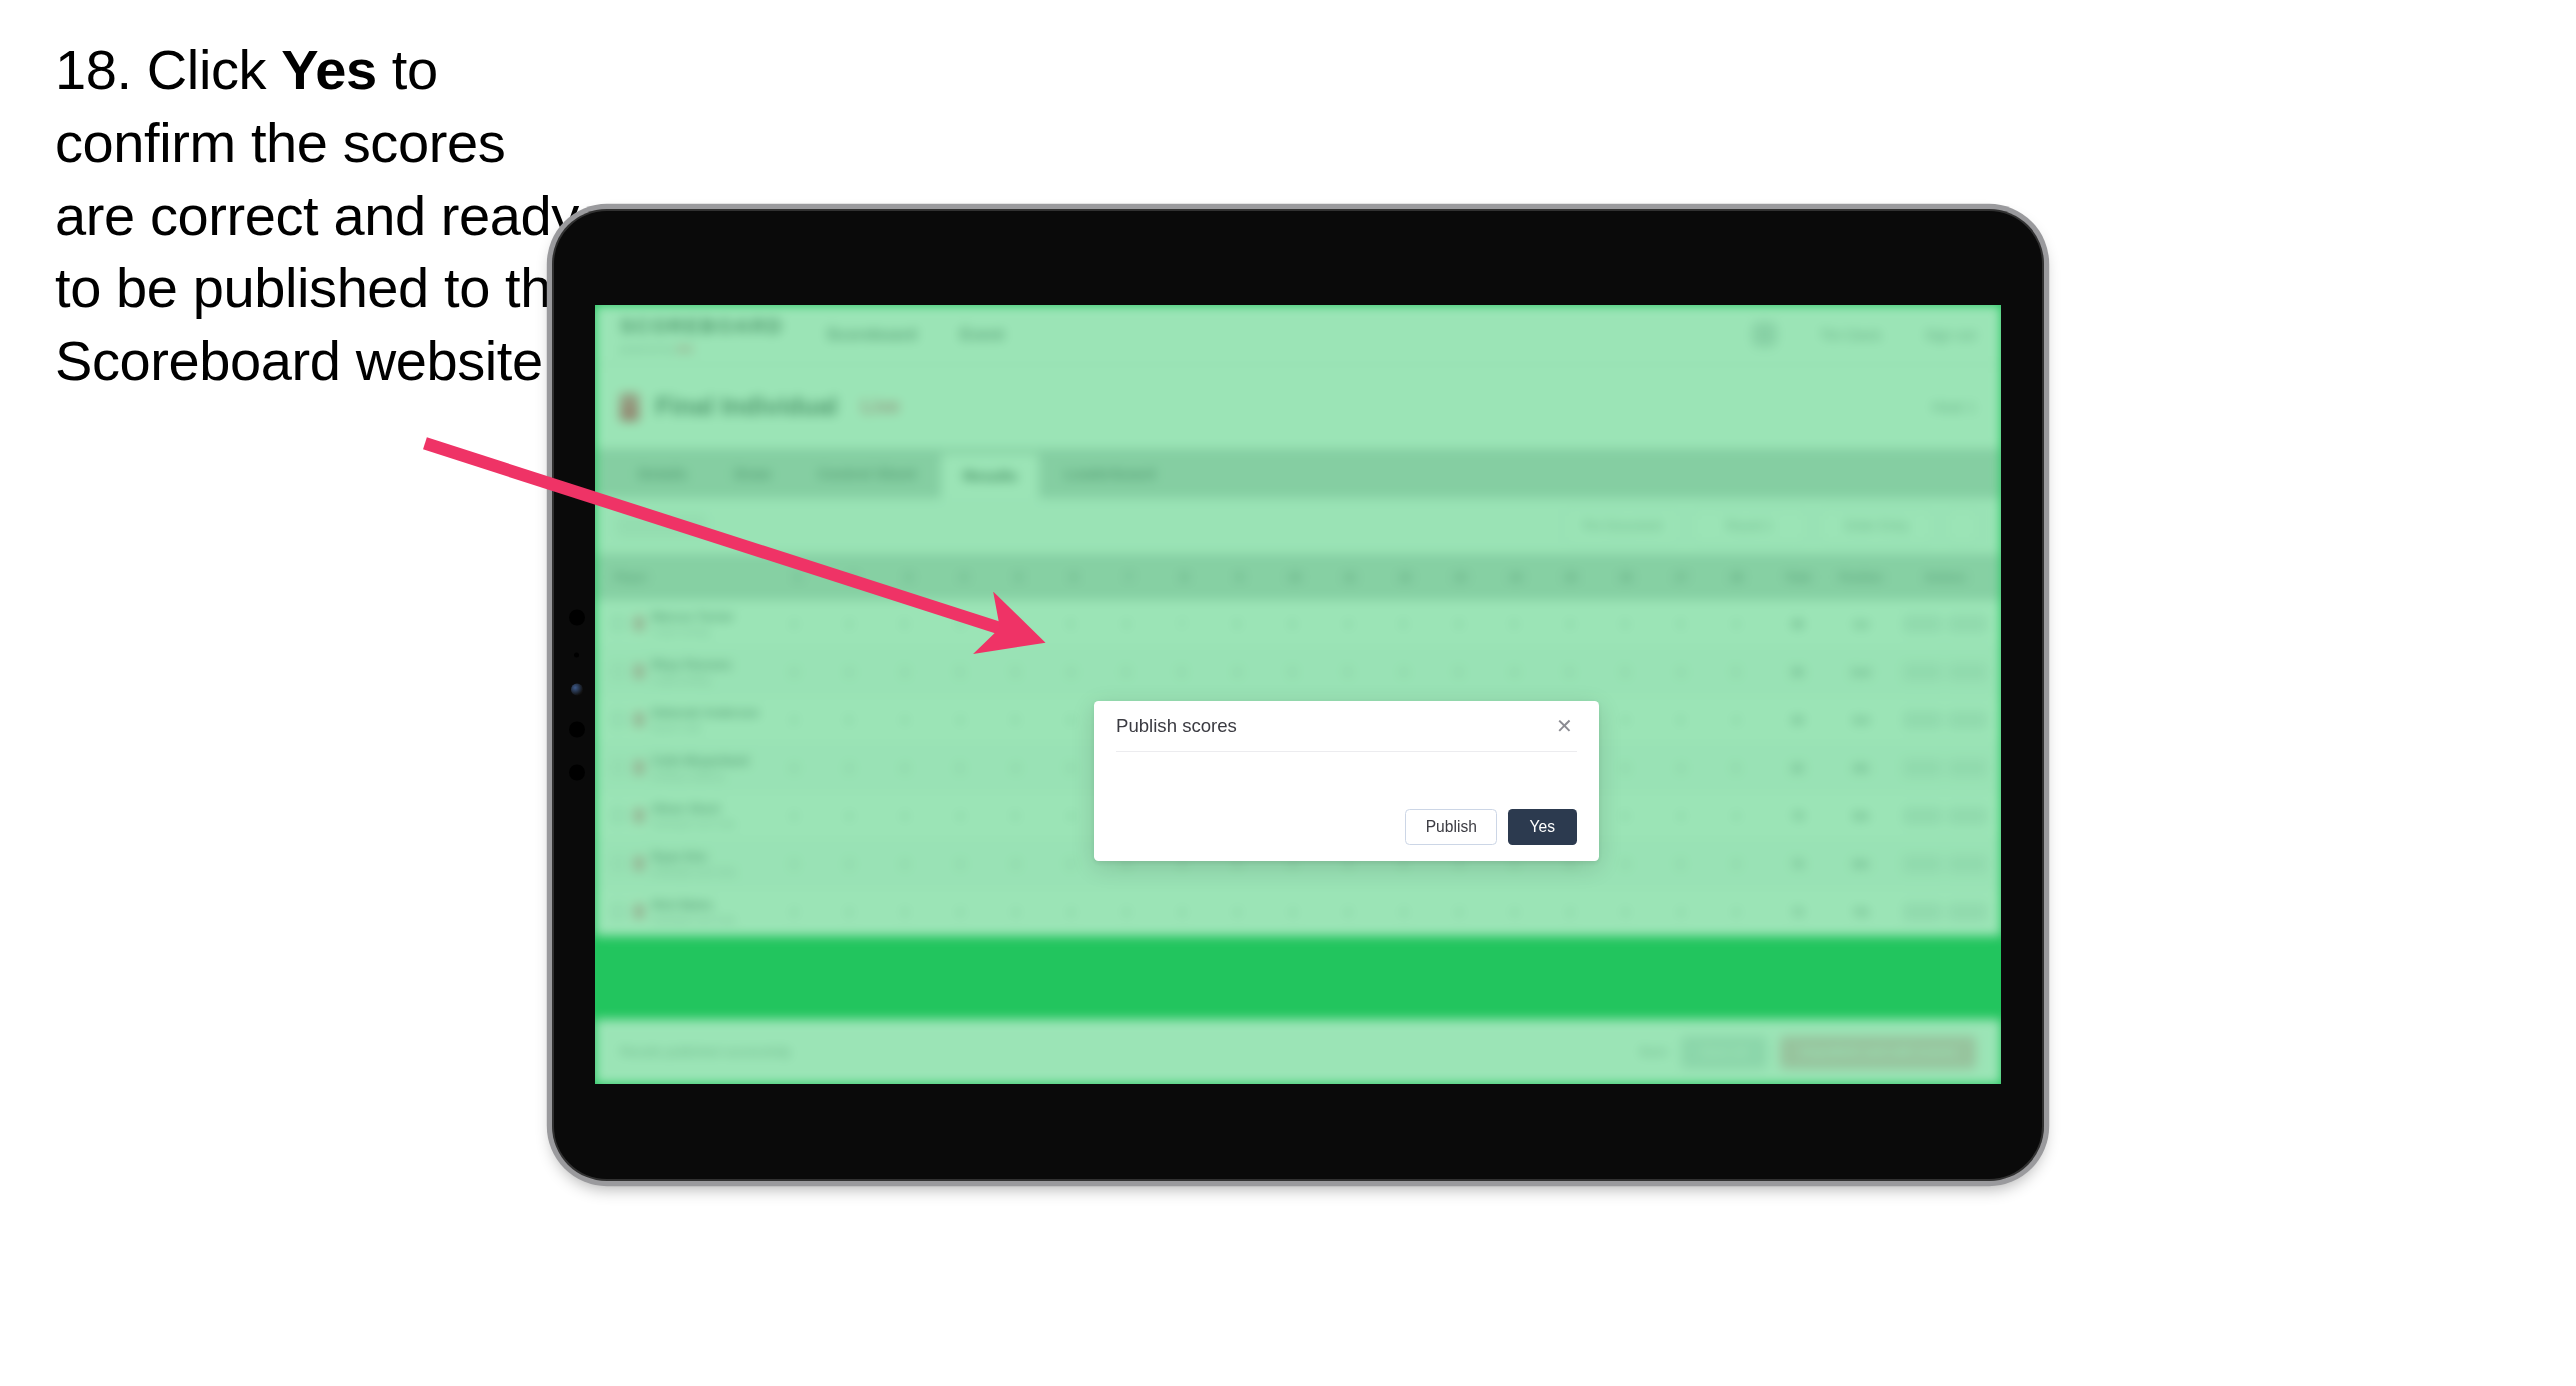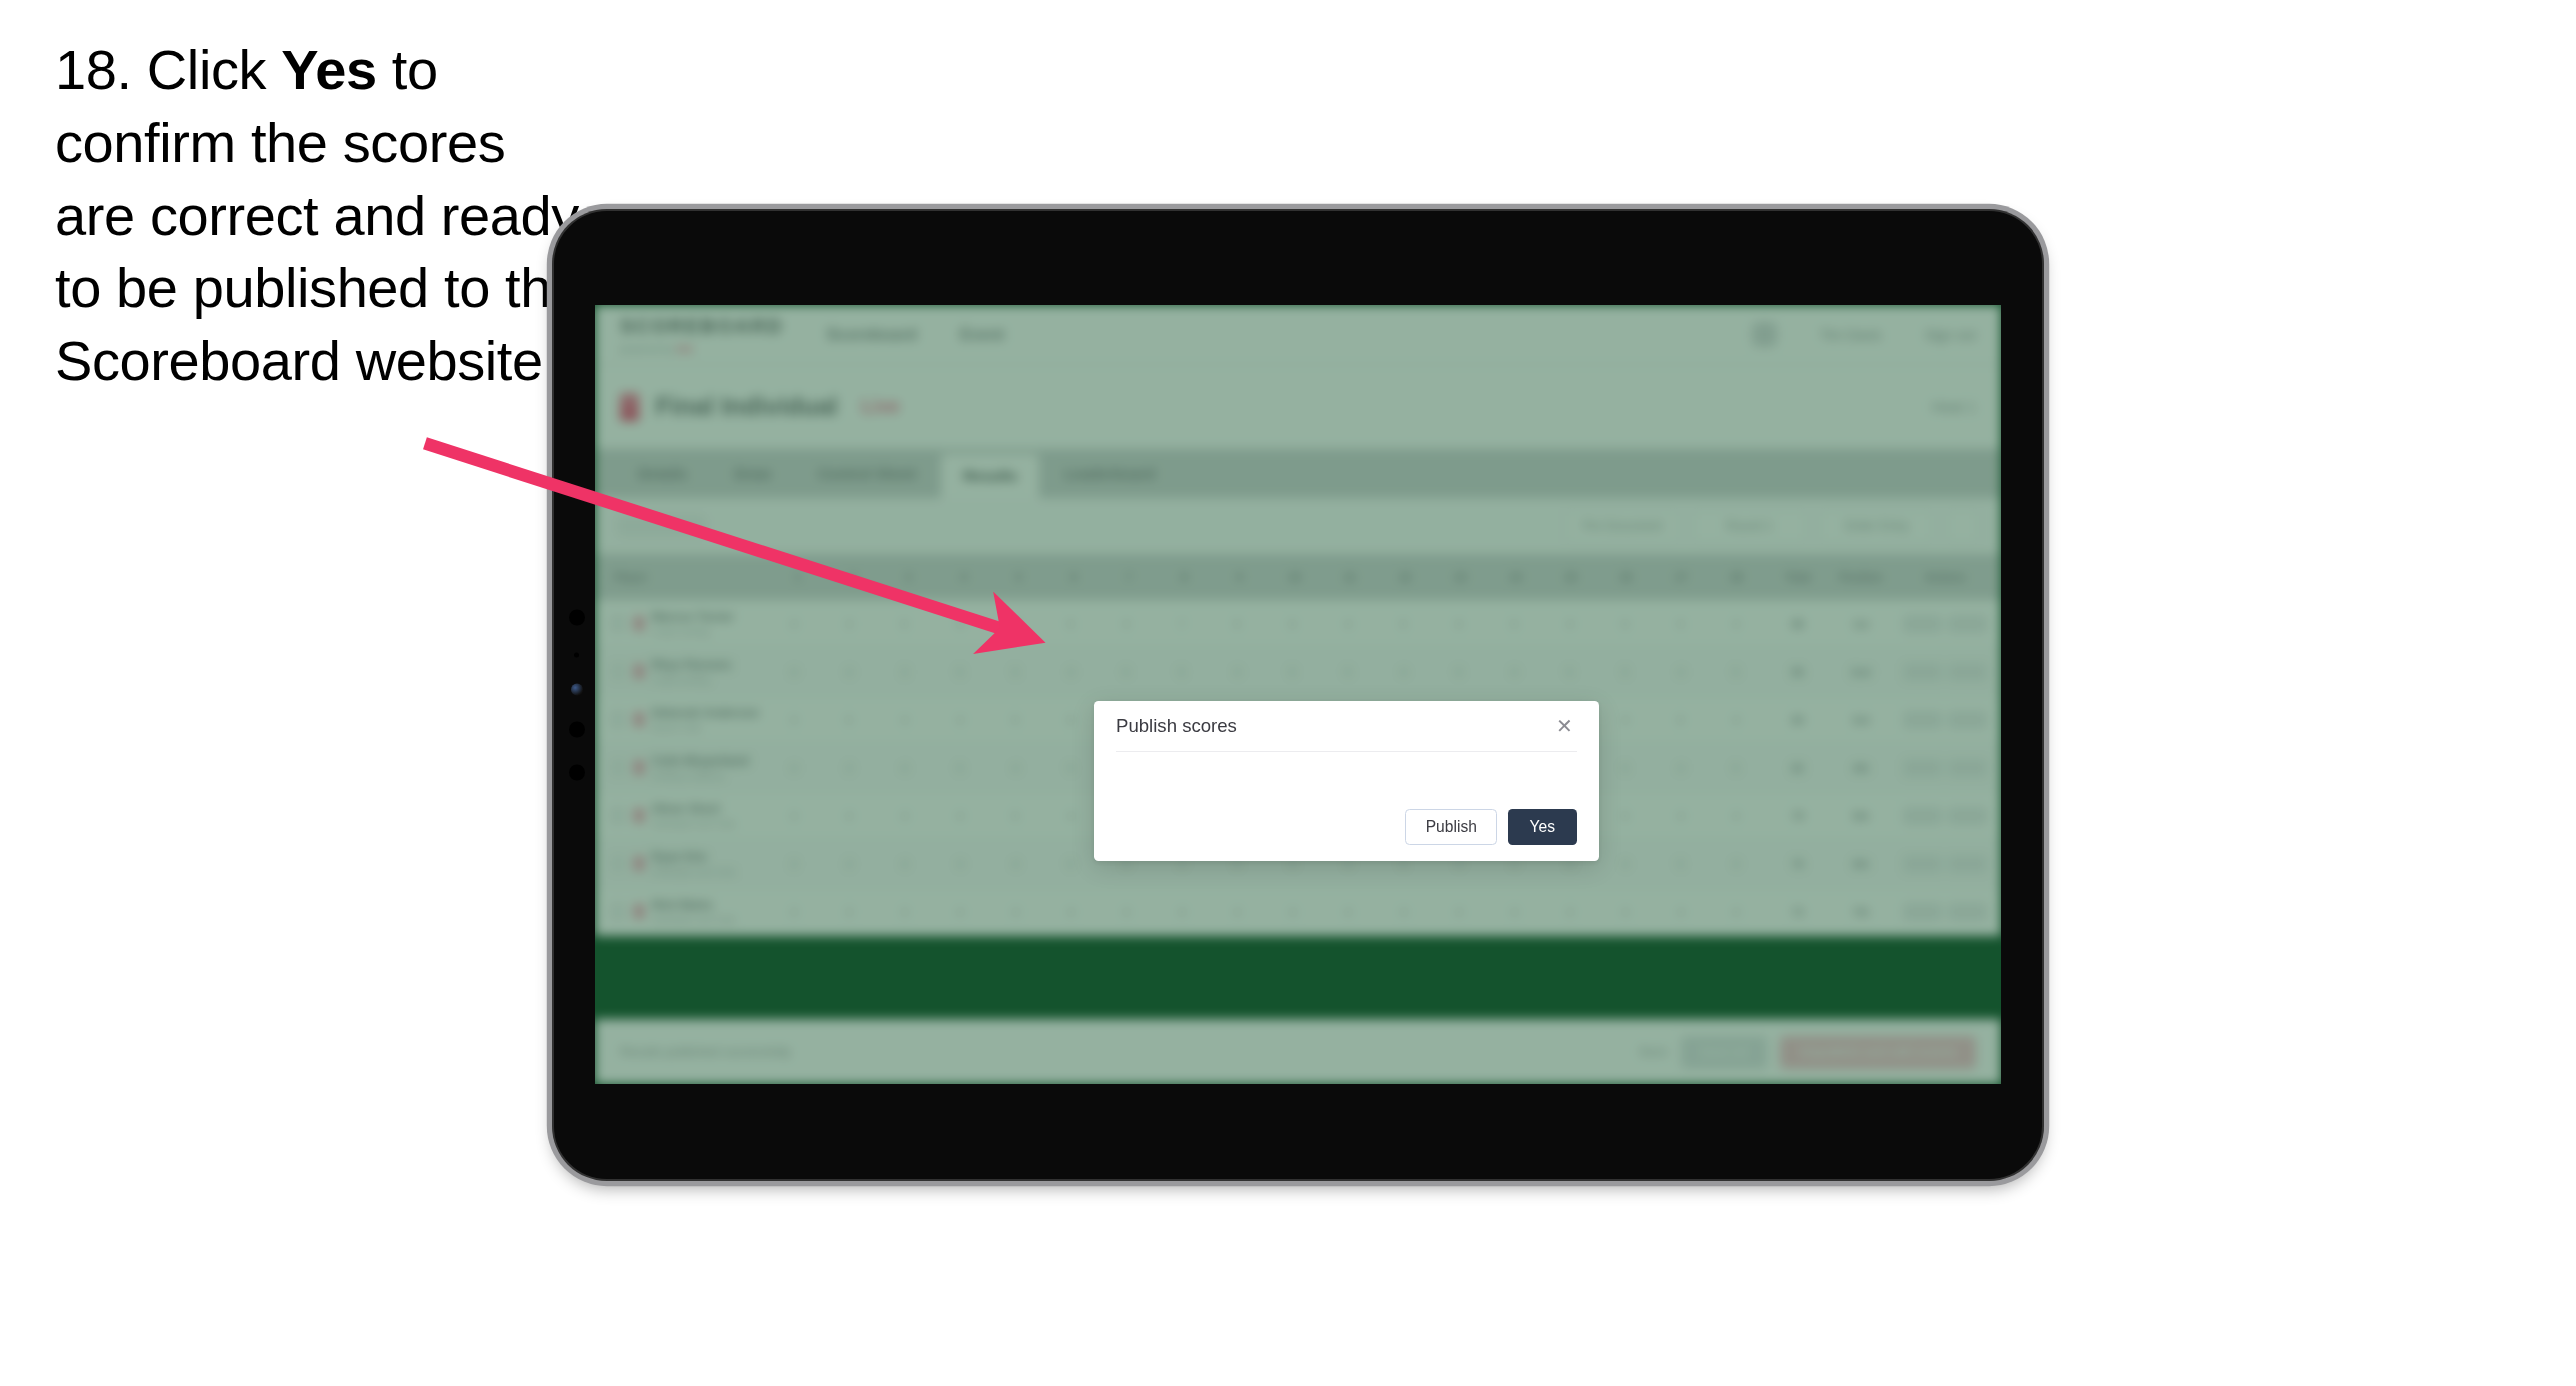--- a/index.html
+++ b/index.html
@@ -87,21 +87,21 @@
     background: radial-gradient(circle at 35% 35%, #3d5a8a 0%, #111 70%);
   }
 
   
   #tablet-screen {
     position: absolute;
     left: 43px;
     top: 96px;
     width: 1406px;
     height: 779px;
-    background: #14532d;
+    background: #22c55e;
     overflow: hidden;
   }
   
   #app-backdrop {
     position: absolute;
     inset: 0;
     filter: blur(5.2px);
     opacity: 0.55;
   }
 

